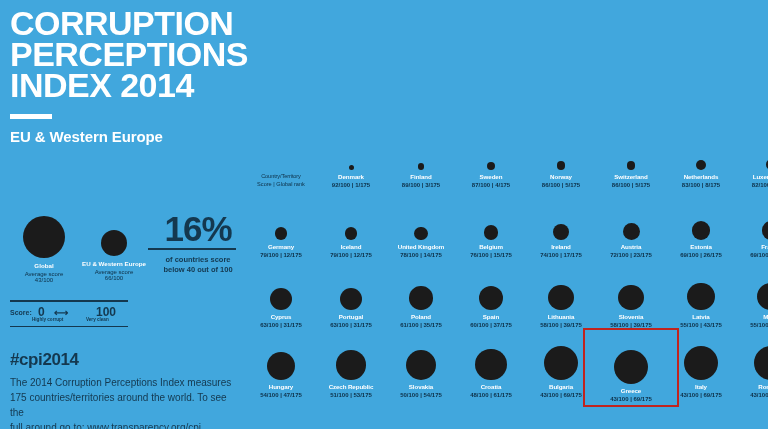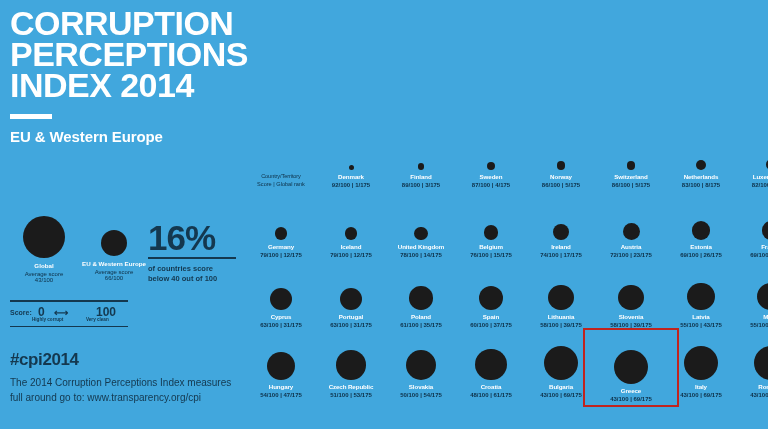--- a/index.html
+++ b/index.html
@@ -36,21 +36,21 @@
   .avg .nm{color:#ffffff;font-weight:bold;font-size:6.2px;margin-top:4px;white-space:nowrap;}
   .avg .l1{color:#0e2f46;font-size:6px;margin-top:1.5px;white-space:nowrap;}
   .avg .l2{color:#0e2f46;font-size:6px;margin-top:0.5px;white-space:nowrap;}
 
   #avg-global{left:0px;top:0px;width:72px;}
   #avg-global .dot{width:42px;height:42px;}
   #avg-eu{left:62px;top:14px;width:88px;}
   #avg-eu .dot{width:26px;height:26px;}
 
   
-  .pct-block{position:absolute;left:148px;top:222px;width:100px;}
+  .pct-block{position:absolute;left:148px;top:213px;width:100px;text-align:center;}
   .pct-num{color:#14384f;font-weight:bold;font-size:35px;line-height:0.9;letter-spacing:-1px;}
   .pct-rule{width:88px;height:2px;background:#14384f;margin-top:3px;margin-bottom:5px;}
   .pct-desc{color:#14384f;font-weight:bold;font-size:7.5px;line-height:1.35;}
 
   
   .scale{position:absolute;left:10px;top:300px;width:118px;}
   .scale-top{width:100%;height:1.5px;background:#14384f;}
   .scale-bot{width:100%;height:1.5px;background:#14384f;margin-top:2px;}
   .scale-mid{position:relative;height:22px;}
   .scale-label{position:absolute;left:0;top:7px;color:#14384f;font-size:7px;font-weight:bold;}
@@ -131,20 +131,21 @@
         <span class="sc-100">100</span>
         <span class="sc-sub-l">Highly corrupt</span>
         <span class="sc-sub-r">Very clean</span>
       </div>
       <div class="scale-bot"></div>
     </div>
 
     <div class="hash">#cpi2014</div>
     <div class="body-copy">
       <div>The 2014 Corruption Perceptions Index measures</div>
+      <div>175 countries/territories around the world. To see the</div>
       <div>
         <span>full around go to: </span><b>www.transparency.org/cpi</b>
       </div>
     </div>
   </div>
 
   <div id="grid">
       <div class="cell legend-cell" style="left: -15px; top: 18px;">
         <div class="circle-wrap"></div>
         <div class="cname">Country/Territory</div>

